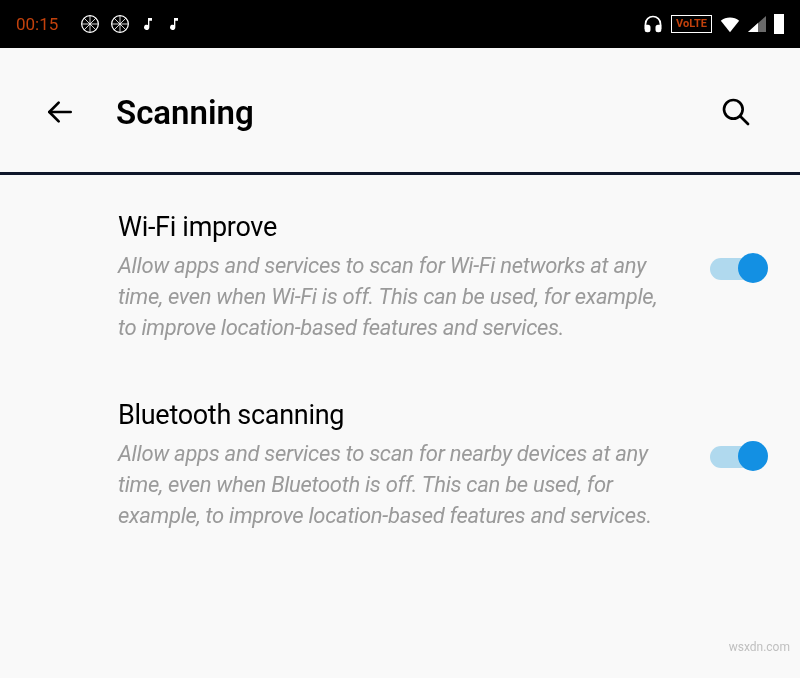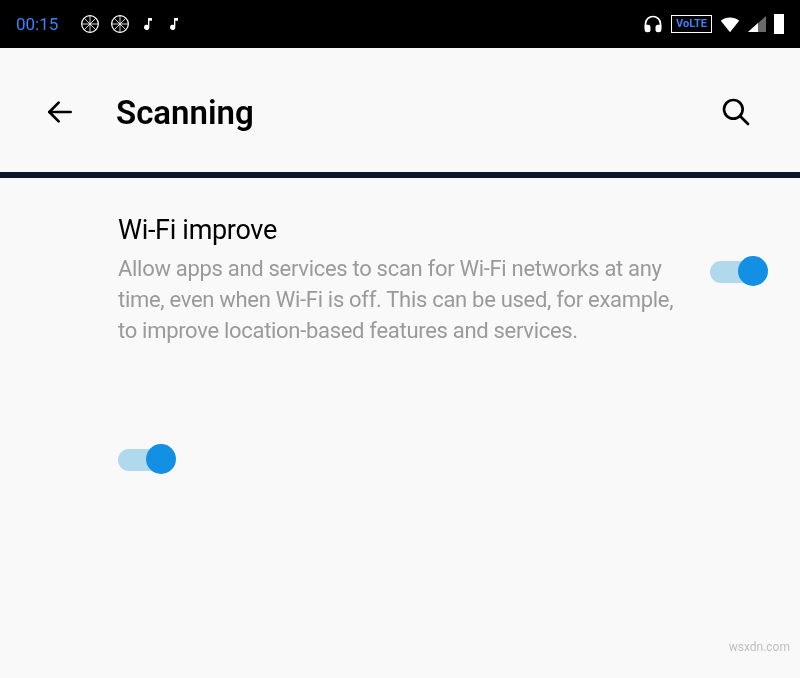--- a/index.html
+++ b/index.html
@@ -10,21 +10,21 @@
     body {
       width: 800px;
       height: 678px;
       font-family: -apple-system, BlinkMacSystemFont, 'Segoe UI', Roboto, sans-serif;
       background: #f9f9f9;
       overflow: hidden;
     }
     .status-bar {
       height: 48px;
       background: #000;
-      color: #3b82f6;
+      color: #c2410c;
       display: flex;
       align-items: center;
       justify-content: space-between;
       padding: 0 16px;
       font-size: 17px;
     }
     .status-left {
       display: flex;
       align-items: center;
       gap: 12px;
@@ -72,21 +72,21 @@
     }
     .battery {
       width: 10px;
       height: 20px;
       background: #fff;
     }
     .app-header {
       display: flex;
       align-items: center;
       padding: 40px 24px 36px 24px;
-      border-bottom: 6px solid #0f172a;
+      border-bottom: 3px solid #0f172a;
       background: #f9f9f9;
     }
     .back-btn {
       display: flex;
       align-items: center;
       justify-content: center;
       cursor: pointer;
       padding: 8px;
       margin-left: 12px;
     }
@@ -122,20 +122,21 @@
       font-weight: 400;
       color: #000;
       margin-bottom: 8px;
       letter-spacing: -0.3px;
     }
     .setting-desc {
       font-size: 22px;
       line-height: 1.4;
       color: #9a9a9a;
       letter-spacing: -0.3px;
+      font-style: italic;
     }
     .toggle-wrap {
       display: flex;
       align-items: center;
       padding-top: 46px;
     }
     .toggle {
       width: 56px;
       height: 24px;
       position: relative;
@@ -244,20 +245,24 @@
     </div>
     <div class="toggle-wrap">
       <div class="toggle">
         <div class="toggle-track"></div>
         <div class="toggle-thumb"></div>
       </div>
     </div>
   </div>
 
   <div class="setting-item">
+    <div class="setting-text">
+      <div class="setting-title">Bluetooth scanning</div>
+      <div class="setting-desc">Allow apps and services to scan for nearby devices at any time, even when Bluetooth is off. This can be used, for example, to improve location-based features and services.</div>
+    </div>
     <div class="toggle-wrap">
       <div class="toggle">
         <div class="toggle-track"></div>
         <div class="toggle-thumb"></div>
       </div>
     </div>
   </div>
 </div>
 
 <div class="watermark">wsxdn.com</div>

